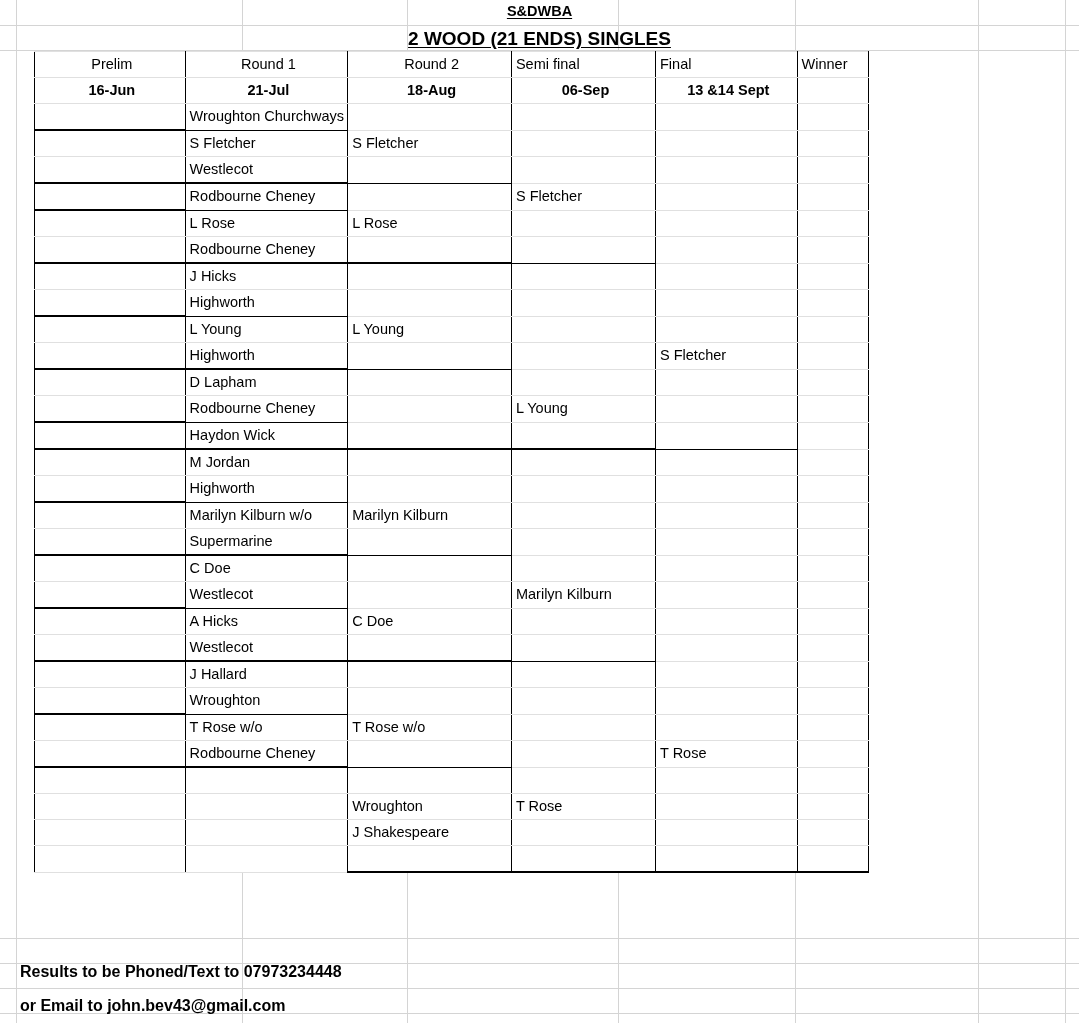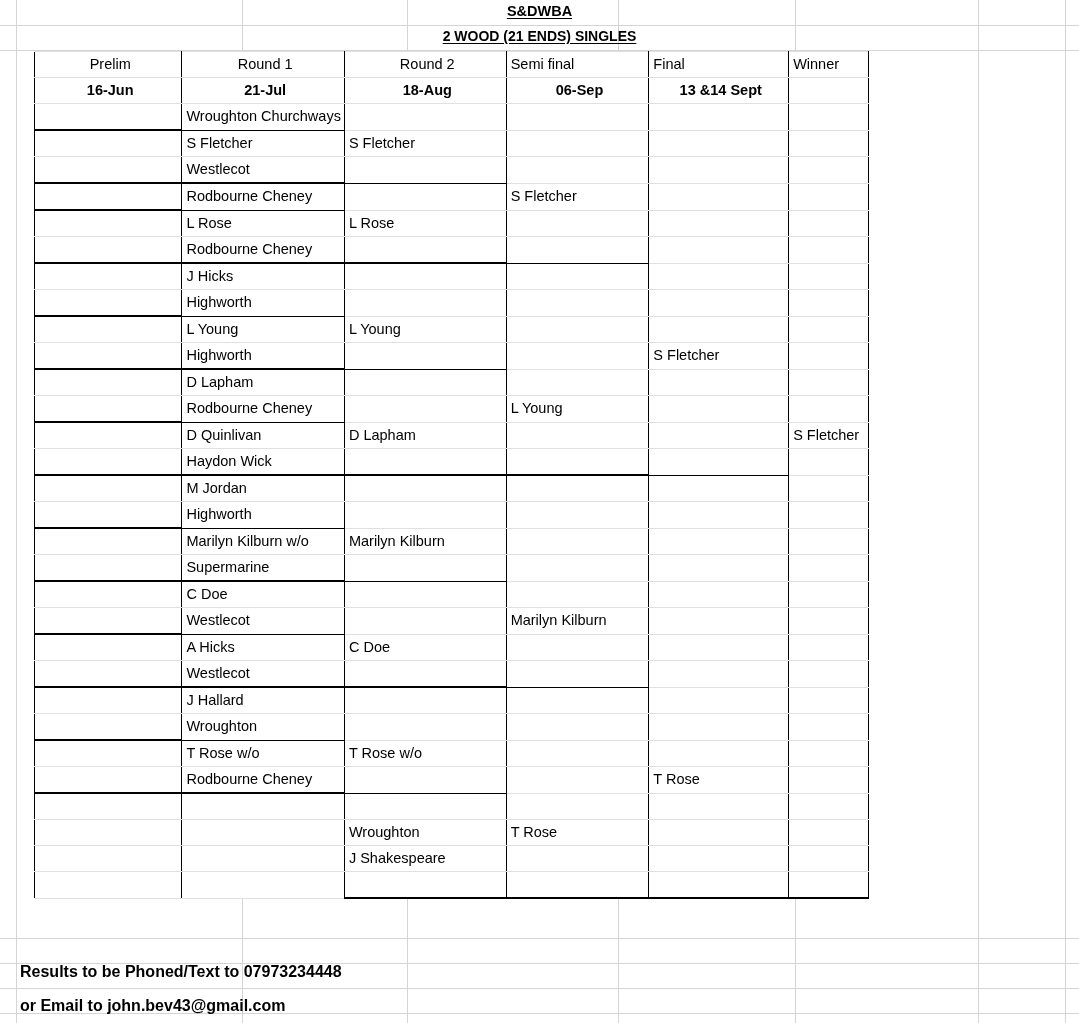--- a/index.html
+++ b/index.html
@@ -47,21 +47,21 @@
     text-align: center;
     font-weight: bold;
     color: #000;
     white-space: nowrap;
   }
   .title-row span {
     text-decoration: underline;
     text-underline-offset: 2px;
   }
   #title-main   { top: 3px;  font-size: 14.5px; }
-  #title-sub    { top: 28px; font-size: 14px; }
+  #title-sub    { top: 28px; font-size: 19px; }
 
   
   #bracket {
     position: absolute;
     left: 16px;
     top: 51px;
     border-collapse: collapse;
     table-layout: fixed;
     margin-left: 18px;
   }
@@ -275,28 +275,20 @@
         </tr>
         <tr>
           <td class="bb-thick"></td>
           <td class="bb-thin">Rodbourne Cheney</td>
           <td></td>
           <td>L Young</td>
           <td></td>
           <td></td>
         </tr>
         <tr>
-          <td></td>
-          <td>D Quinlivan</td>
-          <td>D Lapham</td>
-          <td></td>
-          <td></td>
-          <td>S Fletcher</td>
-        </tr>
-        <tr>
           <td class="bb-thick"></td>
           <td class="bb-thick">Haydon Wick</td>
           <td class="bb-thick"></td>
           <td class="bb-thick"></td>
           <td class="bb-thin"></td>
           <td></td>
         </tr>
         <tr>
           <td></td>
           <td>M Jordan</td>

